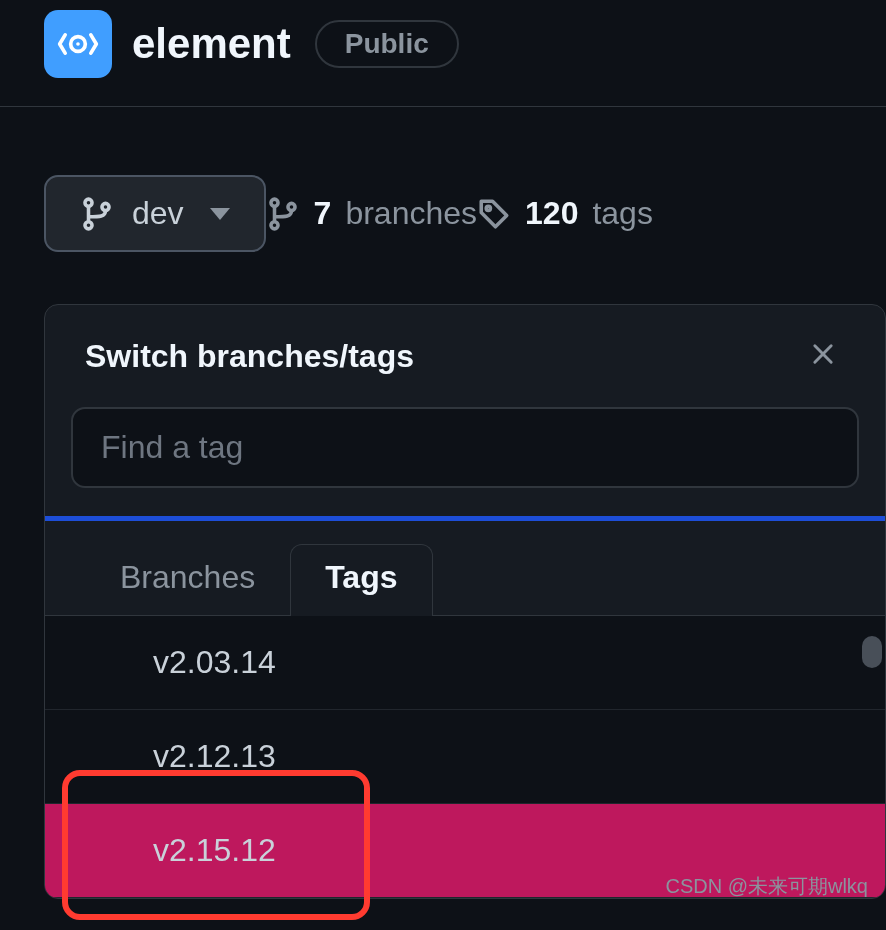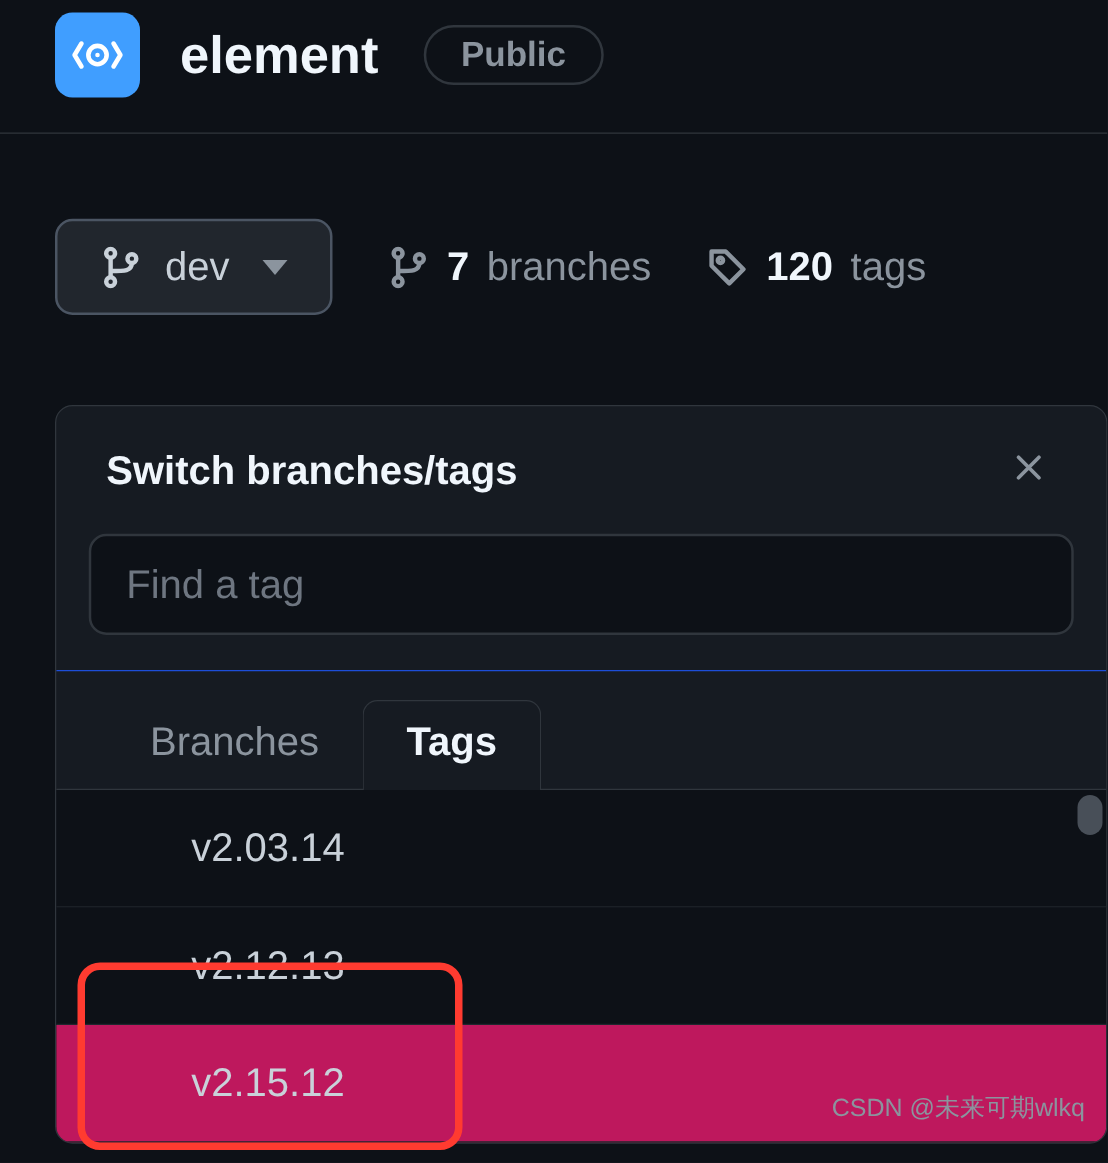--- a/index.html
+++ b/index.html
@@ -14,21 +14,21 @@
       width: 886px;
       height: 930px;
       overflow: hidden;
       position: relative;
     }
     .header {
       display: flex;
       align-items: center;
       padding: 10px 44px 28px 44px;
       border-bottom: 1px solid #30363d;
-      gap: 32px;
+      gap: 20px;
     }
     .repo-avatar {
       width: 68px;
       height: 68px;
       background: #409eff;
       border-radius: 14px;
       display: flex;
       align-items: center;
       justify-content: center;
     }
@@ -47,21 +47,20 @@
       padding: 6px 28px;
       font-size: 28px;
       color: #8b949e;
       font-weight: 700;
       margin-left: 4px;
     }
     .toolbar {
       display: flex;
       align-items: center;
       padding: 68px 44px 20px 44px;
-      gap: 44px;
     }
     .branch-button {
       display: flex;
       align-items: center;
       gap: 18px;
       background: #21262d;
       border: 2px solid #4b5563;
       border-radius: 14px;
       padding: 18px 34px;
       font-size: 32px;
@@ -98,21 +97,21 @@
     }
     .tag-icon {
       width: 34px;
       height: 34px;
       stroke: #8b949e;
       fill: none;
       stroke-width: 2.5;
     }
     .popover {
       position: absolute;
-      top: 324px;
+      top: 304px;
       left: 44px;
       right: 0;
       background: #161b22;
       border: 1px solid #30363d;
       border-radius: 14px;
       overflow: hidden;
     }
     .popover-header {
       display: flex;
       justify-content: space-between;
@@ -125,21 +124,21 @@
       color: #f0f6fc;
     }
     .close-btn {
       font-size: 36px;
       color: #8b949e;
       cursor: pointer;
       padding: 4px 8px;
     }
     .search-wrap {
       padding: 0 26px 28px 26px;
-      border-bottom: 1px solid #1d4ed8;
+      border-bottom: 5px solid #1d4ed8;
     }
     .search-input {
       width: 100%;
       background: #0d1117;
       border: 2px solid #30363d;
       border-radius: 14px;
       padding: 20px 28px;
       font-size: 32px;
       color: #c9d1d9;
       outline: none;

